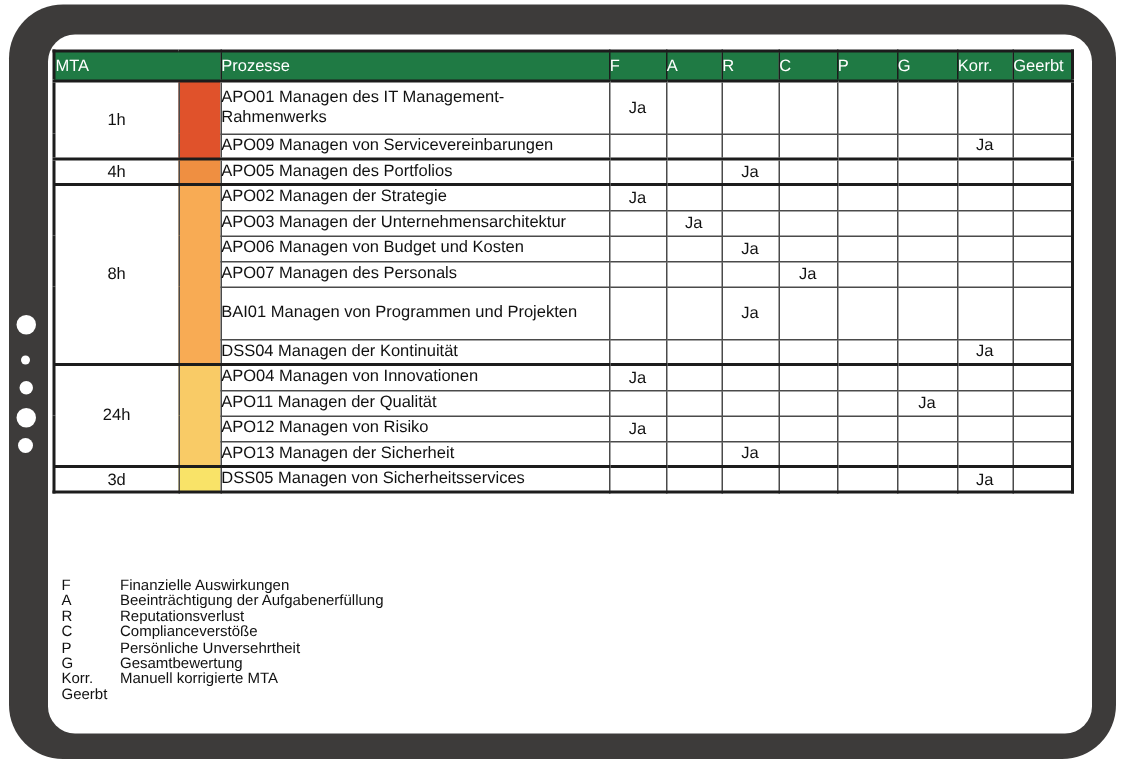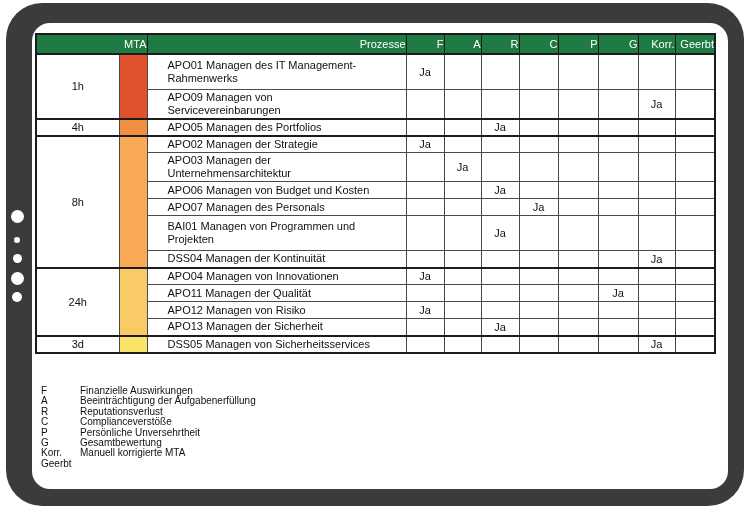--- a/index.html
+++ b/index.html
@@ -21,25 +21,25 @@
 
   
   .tbl-wrap { position: absolute; left: 35px; top: 33px; }
   table { border-collapse: collapse; table-layout: fixed; width: 679px;
           border: 2px solid #1c1c1c; }
   col.c-mta{width:83px} col.c-strip{width:28px} col.c-proc{width:259px}
   col.c-f{width:38px} col.c-a{width:37px} col.c-r{width:38px} col.c-c{width:39px}
   col.c-p{width:40px} col.c-g{width:40px} col.c-korr{width:37px} col.c-geerbt{width:40px}
   th, td { border: 1px solid #4a4a4a; font-size: 11px; color: #111; }
   thead th { background: #1f7a44; color: #ffffff; font-weight: normal;
-             height: 20px; text-align: right; border-color: #1c1c1c; }
+             height: 20px; text-align: left; border-color: #1c1c1c; }
   tbody td { height: 17px; text-align: center; vertical-align: middle;
              background: #fff; }
   tbody tr.tall td { height: 35px; }
-  td.proc { text-align: left; padding: 1px 20px; line-height: 13px; }
+  td.proc { text-align: left; padding: 1px 0; line-height: 13px; }
   td.mta { vertical-align: middle; text-align: center; }
   td.strip { padding: 0; }
   tr.group-start td { border-top: 2px solid #1c1c1c; }
 
   
   .caption { position: absolute; left: 125px; top: 358px; font-size: 10px;
              font-weight: bold; color: #111; }
   .legend { position: absolute; left: 41px; top: 386px; font-size: 10px;
             color: #111; }
   .legend-item { display: flex; line-height: 10.4px; }

